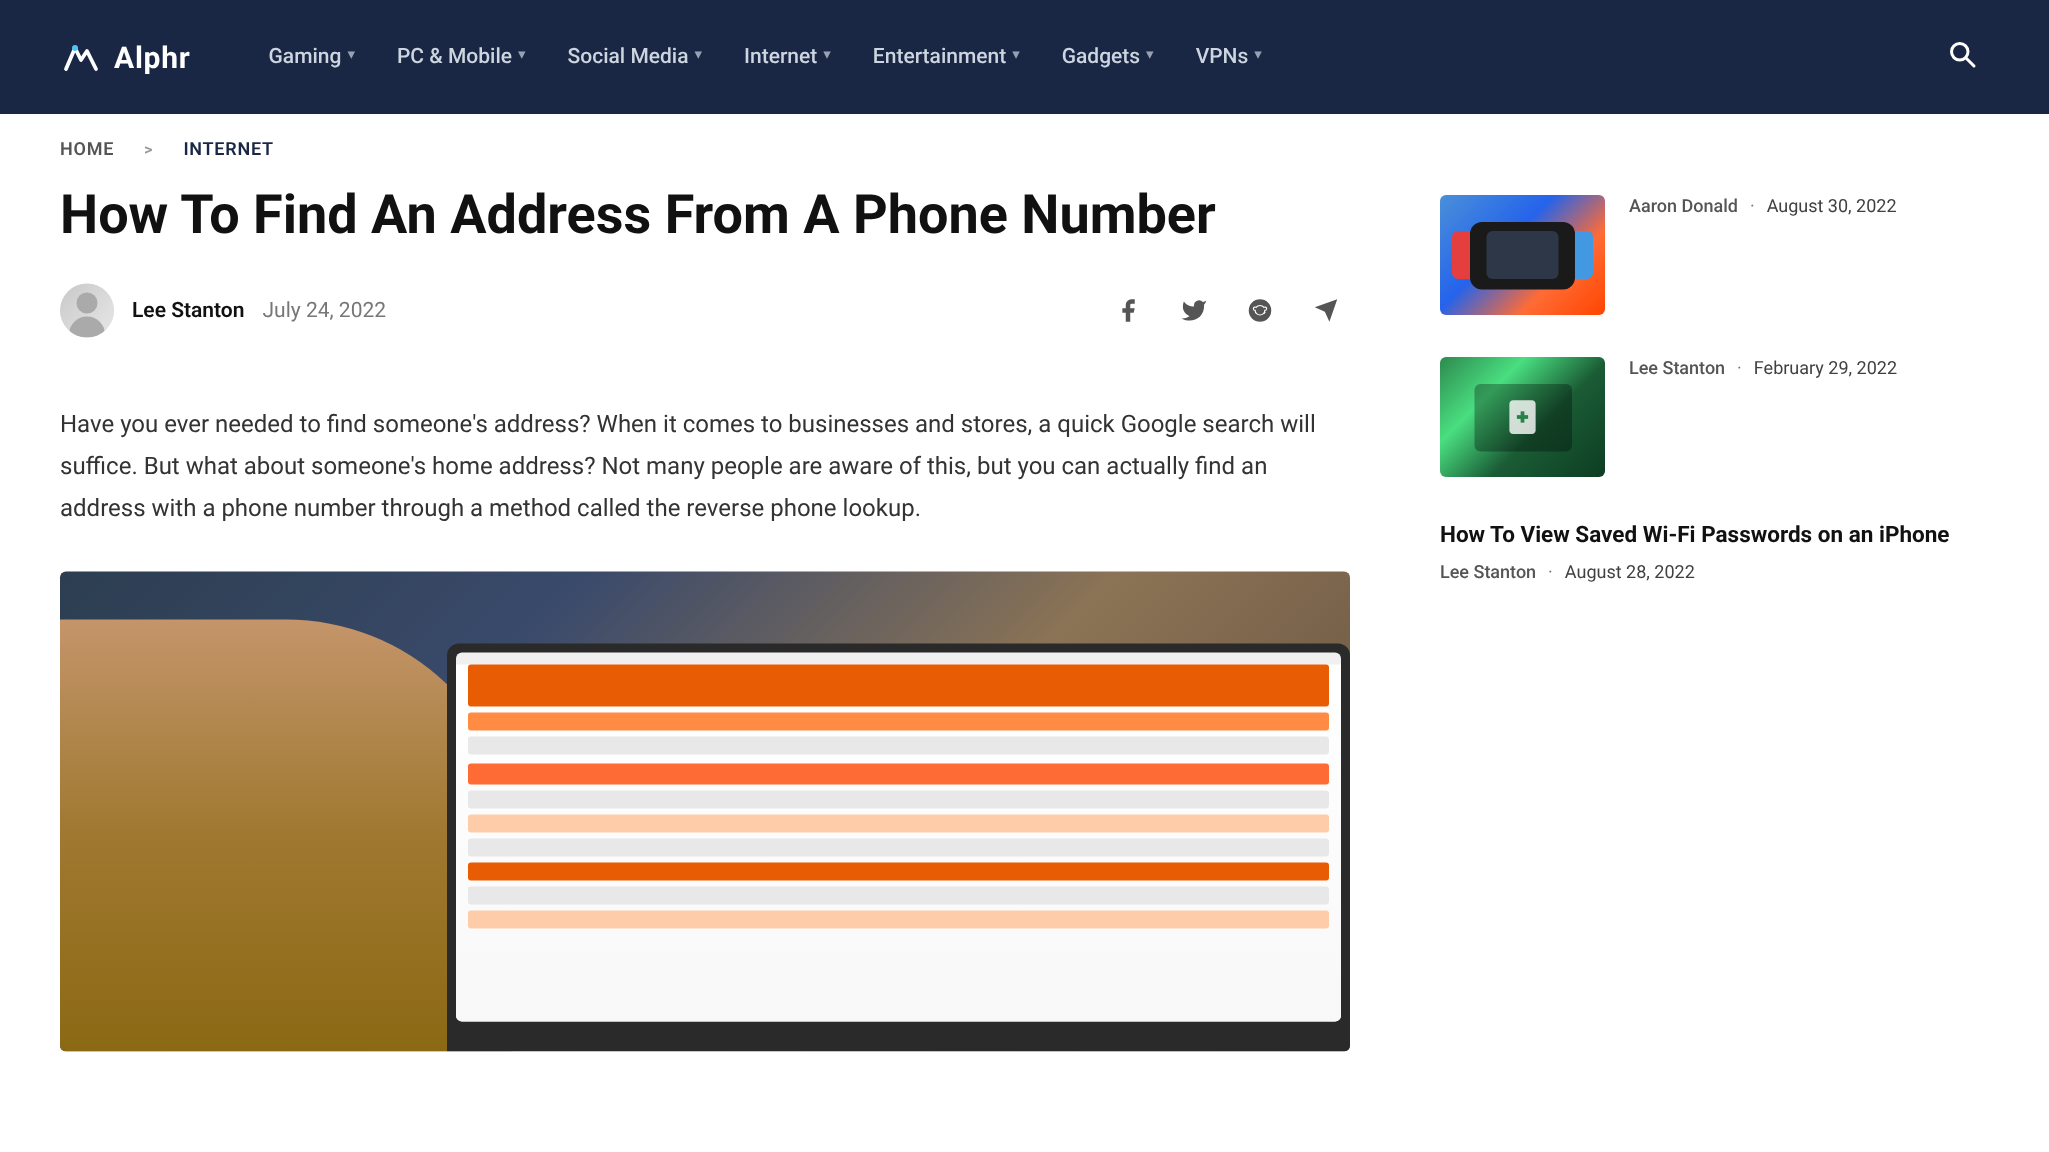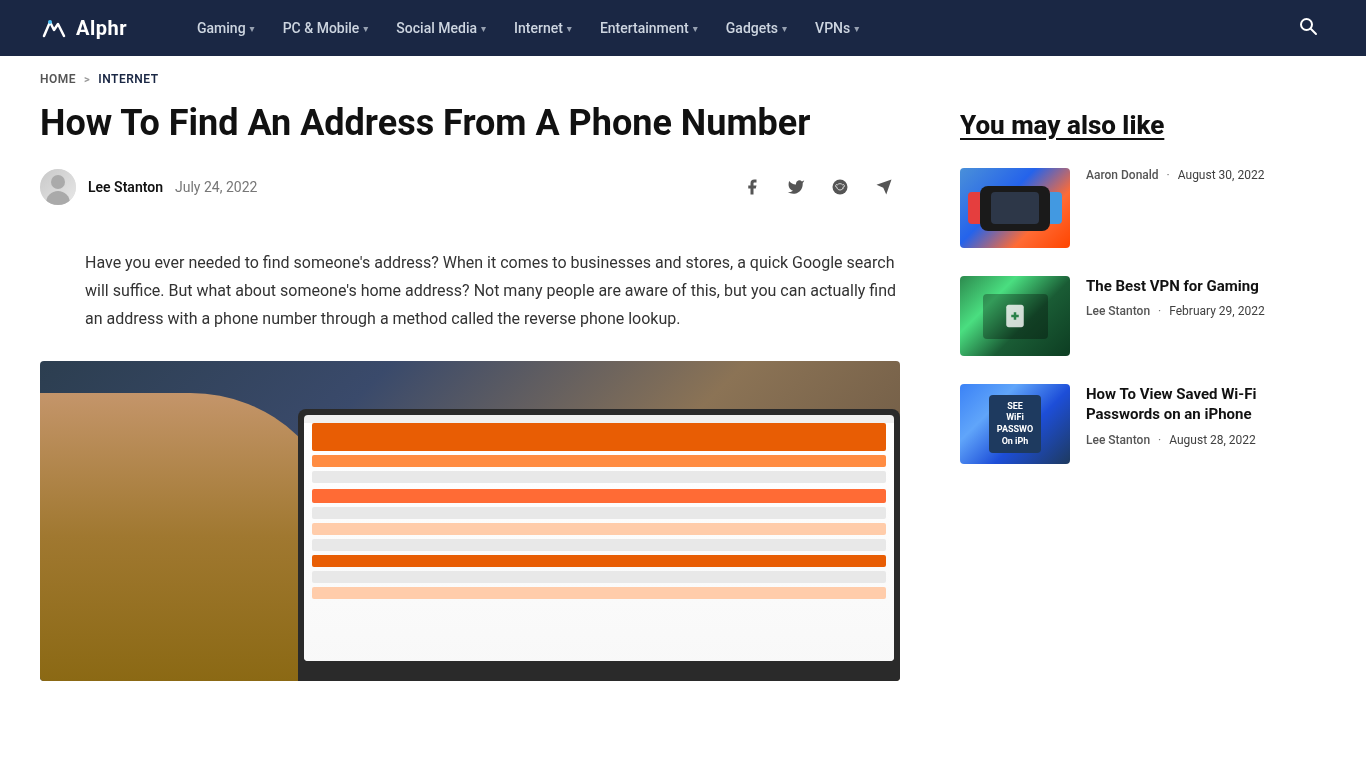--- a/index.html
+++ b/index.html
@@ -4,22 +4,22 @@
   <style>
     * { margin: 0; padding: 0; box-sizing: border-box; }
     body { font-family: -apple-system, BlinkMacSystemFont, 'Segoe UI', Roboto, sans-serif; background: #fff; color: #1a1a1a; }
 
     
     nav {
       background: #1a2744;
       display: flex;
       align-items: center;
       padding: 0 40px;
-      height: 56px;
-      gap: 18px;
+      height: 76px;
+      gap: 0;
     }
     .nav-logo {
       display: flex;
       align-items: center;
       gap: 8px;
       margin-right: 40px;
       text-decoration: none;
     }
     .nav-logo-icon {
       width: 28px;
@@ -37,41 +37,40 @@
       gap: 4px;
       flex: 1;
     }
     .nav-item {
       color: #cdd5e0;
       font-size: 14px;
       font-weight: 500;
       padding: 8px 12px;
       cursor: pointer;
       display: flex;
-      align-items: center;
       gap: 4px;
       text-decoration: none;
       white-space: nowrap;
     }
     .nav-chevron {
       font-size: 10px;
       opacity: 0.7;
     }
     .nav-search {
       color: #cdd5e0;
       cursor: pointer;
       font-size: 18px;
       padding: 8px;
     }
 
     
     .breadcrumb {
       display: flex;
       align-items: center;
-      gap: 8px;
+      gap: 20px;
       padding: 16px 40px;
       font-size: 12px;
       font-weight: 600;
       letter-spacing: 0.5px;
       color: #555;
       text-transform: uppercase;
     }
     .breadcrumb-sep { color: #999; font-size: 11px; }
     .breadcrumb a { color: #555; text-decoration: none; }
     .breadcrumb-current { color: #1a2744; }
@@ -171,21 +170,20 @@
       cursor: pointer;
       color: #555;
       font-size: 16px;
     }
 
     .article-body {
       font-size: 16px;
       line-height: 1.75;
       color: #333;
       margin-bottom: 28px;
-      margin-left: 45px;
     }
 
     .article-image {
       width: 100%;
       height: 320px;
       background: linear-gradient(135deg, #2c3e50 0%, #3a4a6b 30%, #8B7355 60%, #5c4a3a 100%);
       border-radius: 4px;
       position: relative;
       overflow: hidden;
     }
@@ -434,21 +432,20 @@
             <div class="screen-row highlight" style="background:#e85d04; height:12px;"></div>
             <div class="screen-row alt"></div>
             <div class="screen-row" style="background:#ffccaa;"></div>
           </div>
         </div>
       </div>
     </div>
   </main>
 
   <aside class="sidebar">
-    <h2 class="sidebar-title">You may also like</h2>
 
     <div class="sidebar-cards">
 
       <div class="sidebar-card">
         <div class="sidebar-card-image card-img-nintendo">
           <div class="card-img-overlay">
 
             <div style="width:70px;height:45px;background:#1a1a1a;border-radius:8px;display:flex;align-items:center;justify-content:center;position:relative;">
               <div style="position:absolute;left:-12px;top:6px;width:12px;height:32px;background:#e53e3e;border-radius:4px 0 0 4px;"></div>
               <div style="position:absolute;right:-12px;top:6px;width:12px;height:32px;background:#4299e1;border-radius:0 4px 4px 0;"></div>
@@ -471,40 +468,29 @@
             <div style="width:65px;height:45px;background:rgba(0,0,0,0.3);border-radius:4px;display:flex;align-items:center;justify-content:center;">
               <svg width="30" height="30" viewBox="0 0 24 24" fill="white" opacity="0.8">
                 <path d="M17 3H7c-1.1 0-2 .9-2 2v14c0 1.1.9 2 2 2h10c1.1 0 2-.9 2-2V5c0-1.1-.9-2-2-2z"></path>
                 <rect x="9" y="11" width="6" height="2" fill="#2d8a4e"></rect>
                 <rect x="11" y="9" width="2" height="6" fill="#2d8a4e"></rect>
               </svg>
             </div>
           </div>
         </div>
         <div class="sidebar-card-content">
-          <div class="sidebar-card-title">The Best VPN for Gaming</div>
           <div class="sidebar-card-meta">
             <span class="sidebar-card-author">Lee Stanton</span>
             <span>·</span>
             <span class="sidebar-card-date">February 29, 2022</span>
           </div>
         </div>
       </div>
 
       <div class="sidebar-card">
-        <div class="sidebar-card-image card-img-wifi">
-          <div class="card-img-overlay">
-            <div class="wifi-text-overlay">
-              <span>SEE</span>
-              <span>WiFi</span>
-              <span>PASSWO</span>
-              <span>On iPh</span>
-            </div>
-          </div>
-        </div>
         <div class="sidebar-card-content">
           <div class="sidebar-card-title">How To View Saved Wi-Fi Passwords on an iPhone</div>
           <div class="sidebar-card-meta">
             <span class="sidebar-card-author">Lee Stanton</span>
             <span>·</span>
             <span class="sidebar-card-date">August 28, 2022</span>
           </div>
         </div>
       </div>
 

